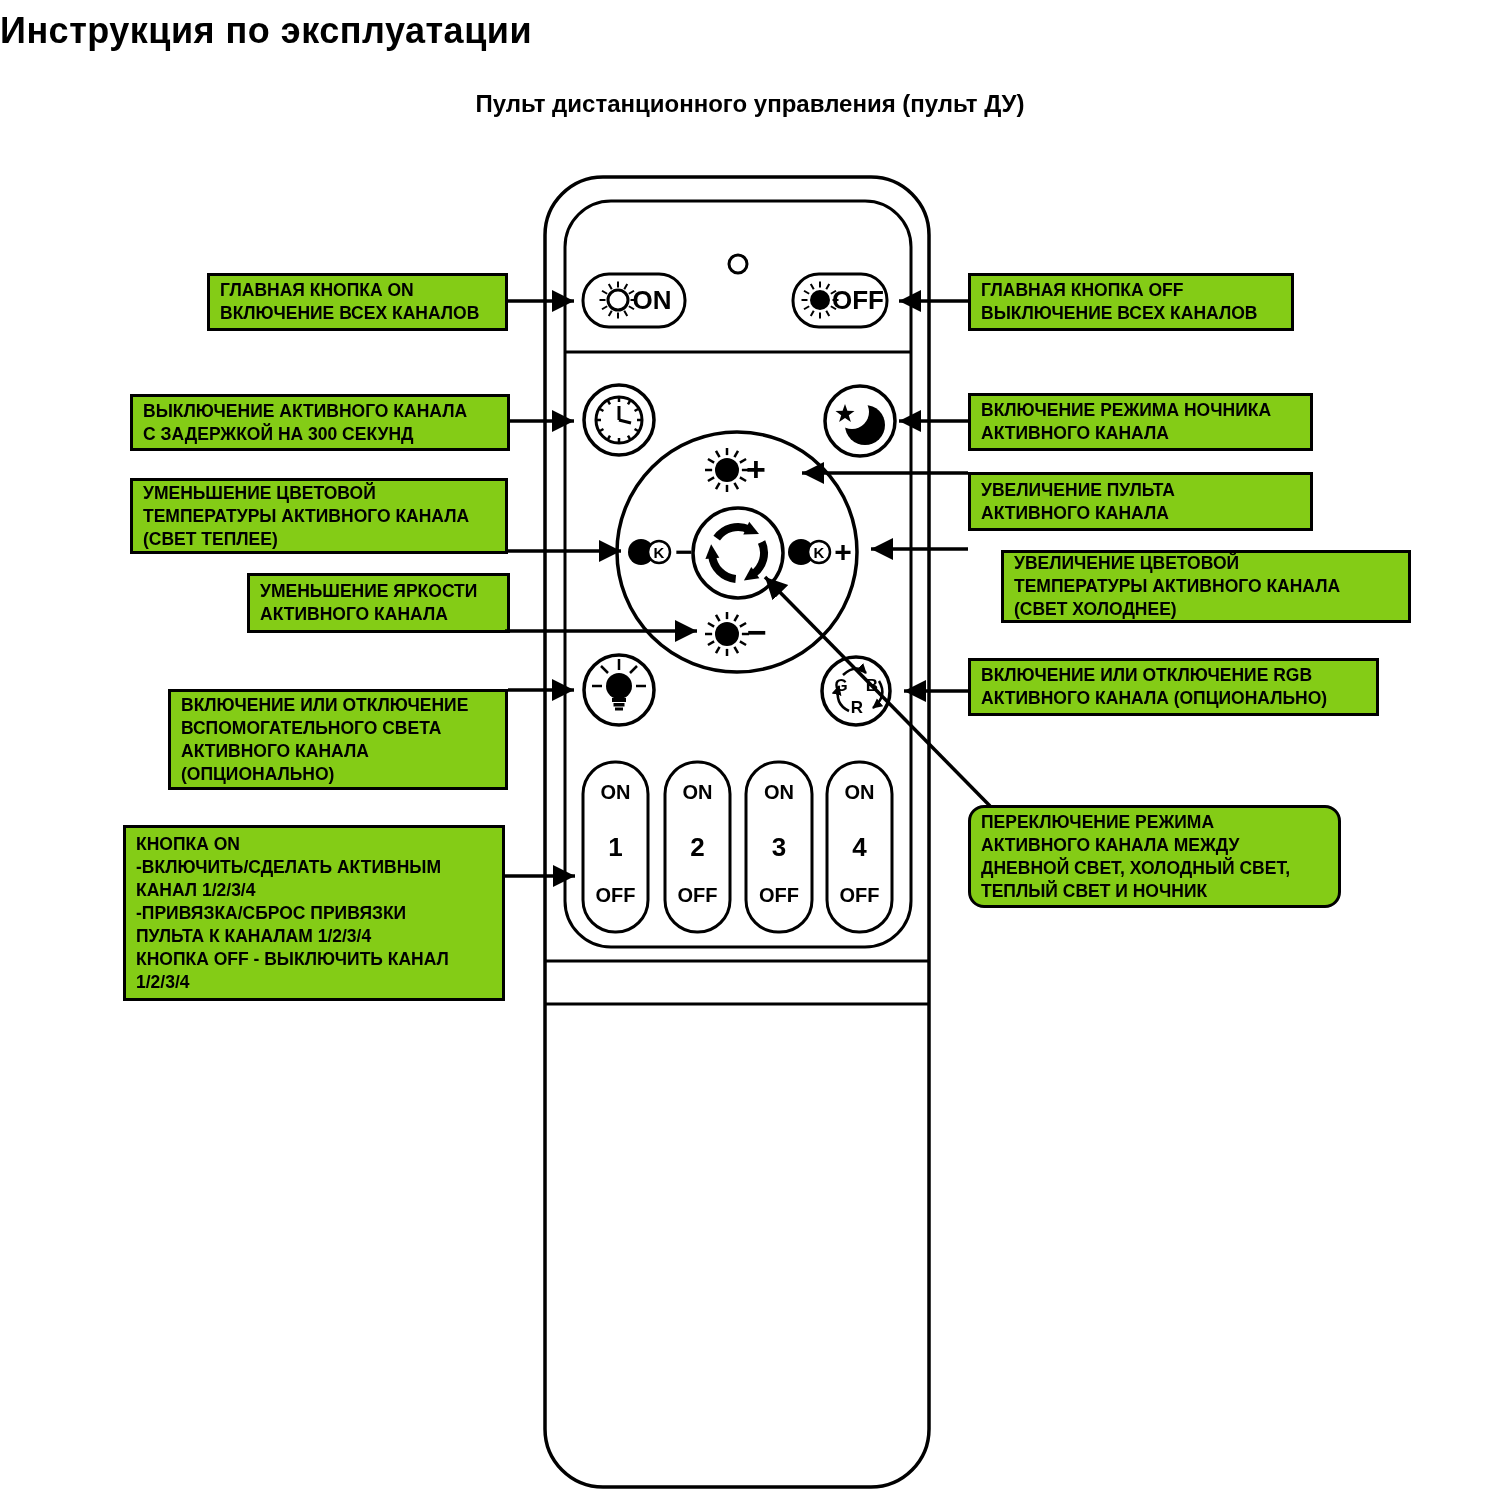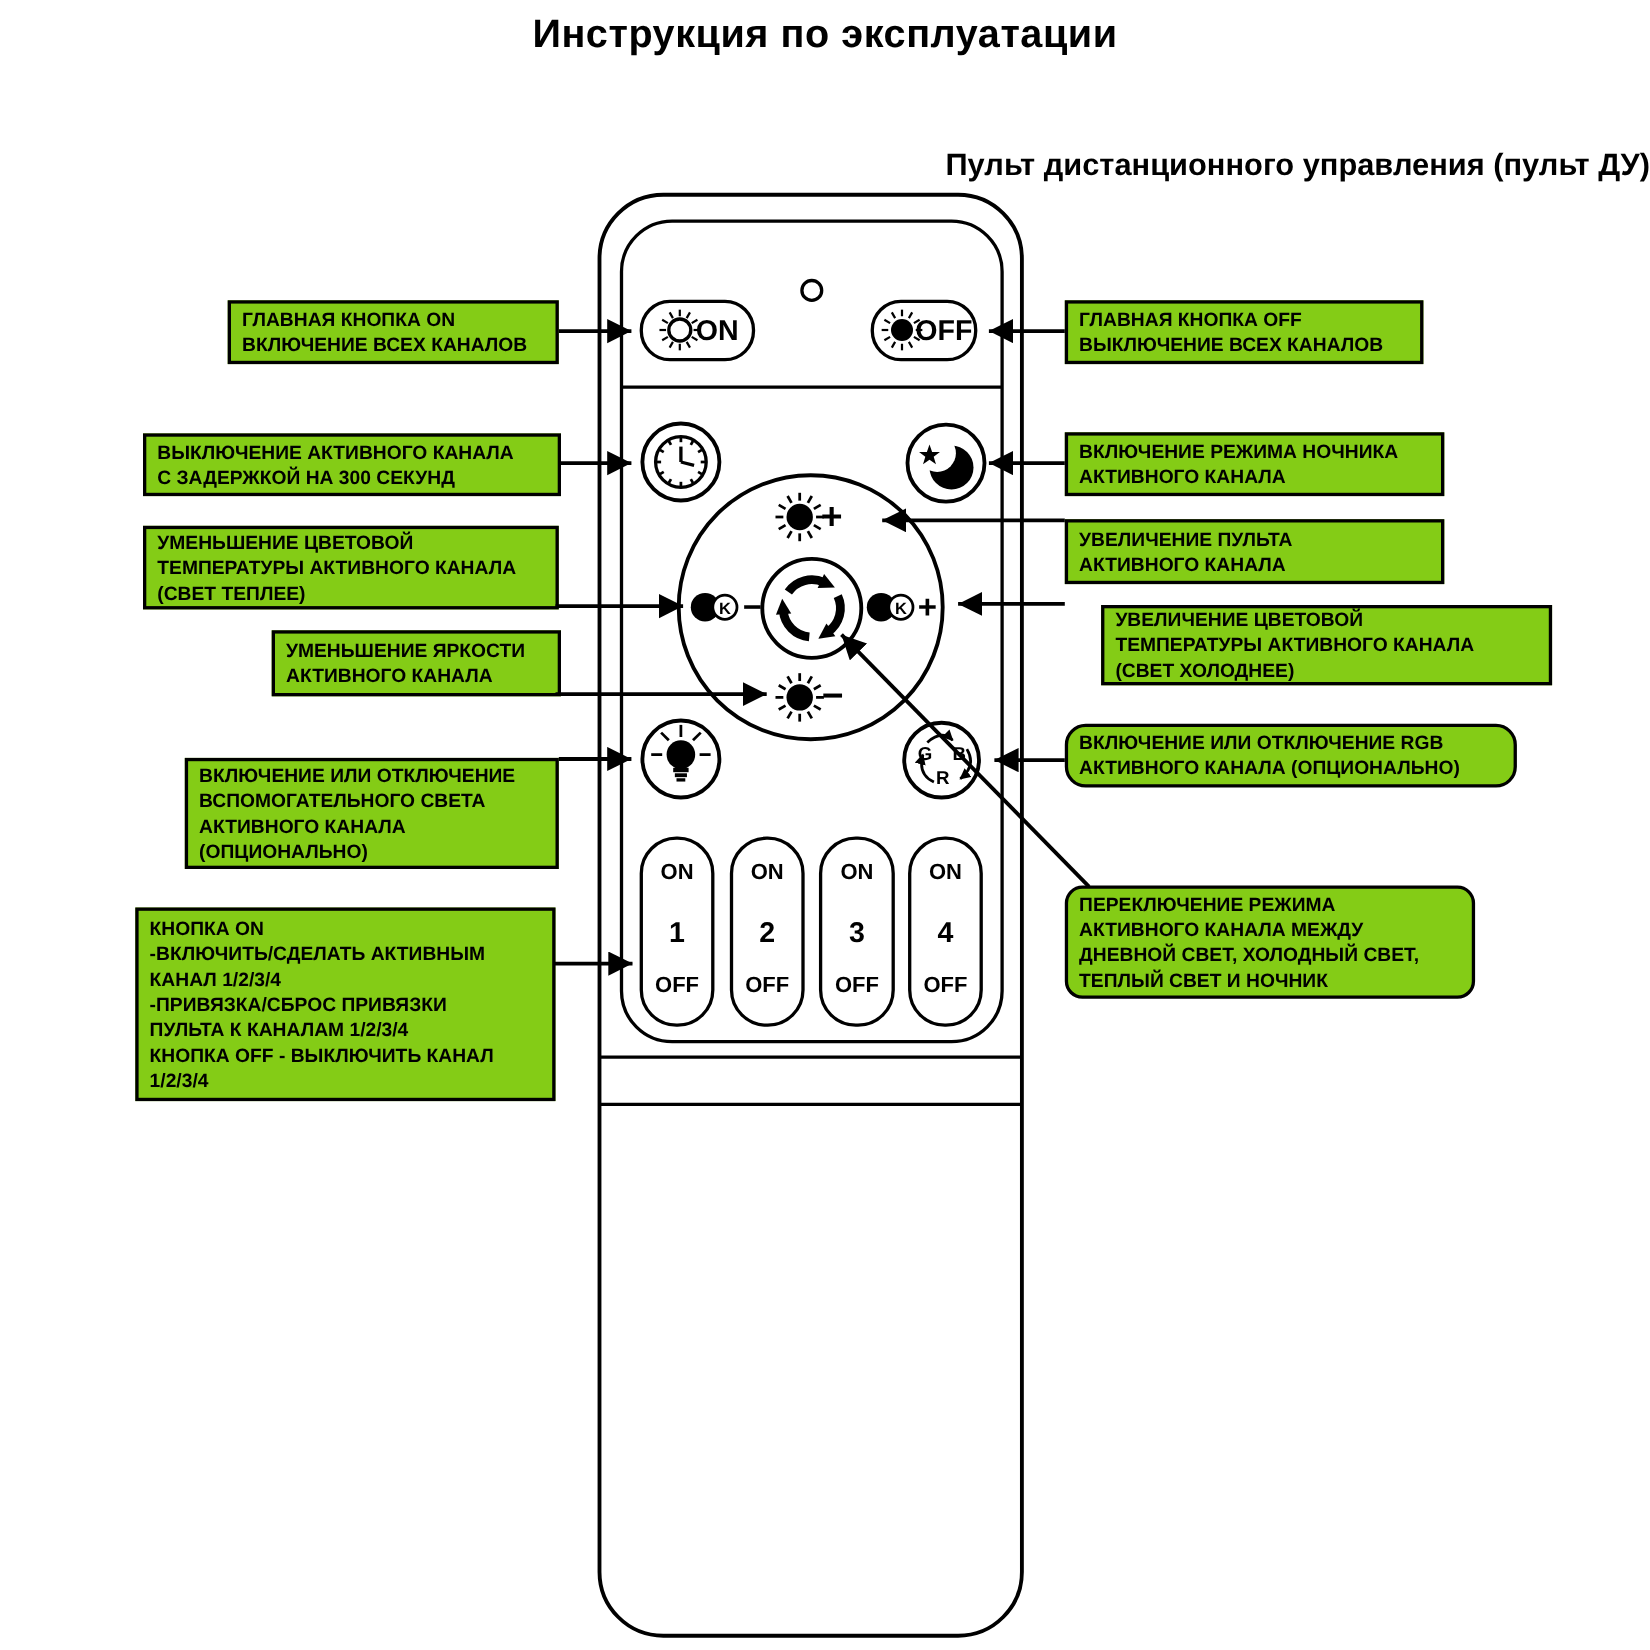--- a/index.html
+++ b/index.html
@@ -4,25 +4,25 @@
 <style>
   html,body{margin:0;padding:0;}
   body{
     width:1500px;height:1500px;position:relative;
     background:#ffffff;color:#000;
     font-family:"Liberation Sans", sans-serif;
     overflow:hidden;
   }
   .title{
     position:absolute;left:0;top:10px;width:1500px;
-    text-align:center;font-size:36px;font-weight:bold;letter-spacing:.5px;
+    font-size:36px;font-weight:bold;letter-spacing:.5px;
   }
   .subtitle{
     position:absolute;left:0;top:90px;width:1500px;
-    text-align:right;font-size:28px;font-weight:bold;margin-top:44px;
+    text-align:center;font-size:24px;font-weight:bold;
   }
   .callout{
     position:absolute;box-sizing:border-box;
     border:3px solid #000;background:#84cc16;
     display:flex;align-items:center;
     padding:4px 8px 4px 10px;
     font-size:17.5px;line-height:23px;font-weight:bold;
     white-space:pre-line;
   }
   svg.stage{position:absolute;left:0;top:0;}
@@ -60,21 +60,21 @@
 
 <div class="callout" style="left:968px;top:273px;width:326px;height:58px;">ГЛАВНАЯ КНОПКА OFF
 ВЫКЛЮЧЕНИЕ ВСЕХ КАНАЛОВ</div>
 <div class="callout" style="left:968px;top:393px;width:345px;height:58px;">ВКЛЮЧЕНИЕ РЕЖИМА НОЧНИКА
 АКТИВНОГО КАНАЛА</div>
 <div class="callout" style="left:968px;top:472px;width:345px;height:59px;">УВЕЛИЧЕНИЕ ПУЛЬТА
 АКТИВНОГО КАНАЛА</div>
 <div class="callout" style="left:968px;top:550px;width:410px;height:73px;margin-left:33px;">УВЕЛИЧЕНИЕ ЦВЕТОВОЙ
 ТЕМПЕРАТУРЫ АКТИВНОГО КАНАЛА
 (СВЕТ ХОЛОДНЕЕ)</div>
-<div class="callout" style="left:968px;top:658px;width:411px;height:58px;border-radius:19px;">ВКЛЮЧЕНИЕ ИЛИ ОТКЛЮЧЕНИЕ RGB
+<div class="callout" style="left:968px;top:658px;width:411px;height:58px;">ВКЛЮЧЕНИЕ ИЛИ ОТКЛЮЧЕНИЕ RGB
 АКТИВНОГО КАНАЛА (ОПЦИОНАЛЬНО)</div>
 <div class="callout" style="left:968px;top:805px;width:373px;height:103px;border-radius:16px;">ПЕРЕКЛЮЧЕНИЕ РЕЖИМА
 АКТИВНОГО КАНАЛА МЕЖДУ
 ДНЕВНОЙ СВЕТ, ХОЛОДНЫЙ СВЕТ,
 ТЕПЛЫЙ СВЕТ И НОЧНИК</div>
 
 <svg class="stage" width="1500" height="1500" viewBox="0 0 1500 1500">
   <defs>
     <marker id="ah" markerUnits="userSpaceOnUse" markerWidth="24" markerHeight="24" refX="22" refY="11" orient="auto">
       <path d="M0,0 L22,11 L0,22 Z" fill="#000"></path>

